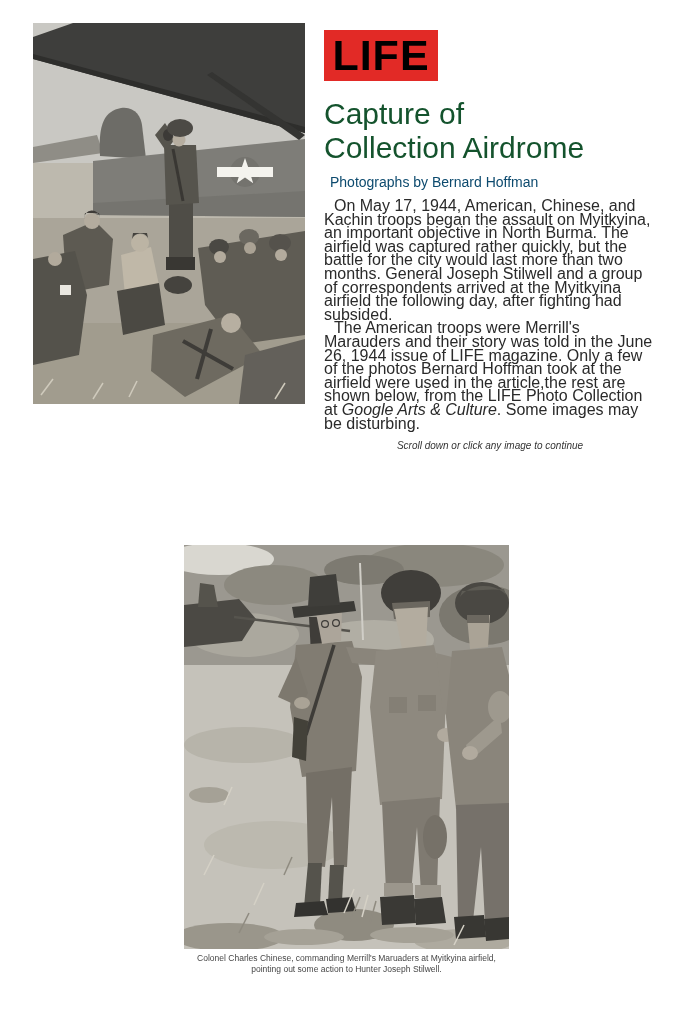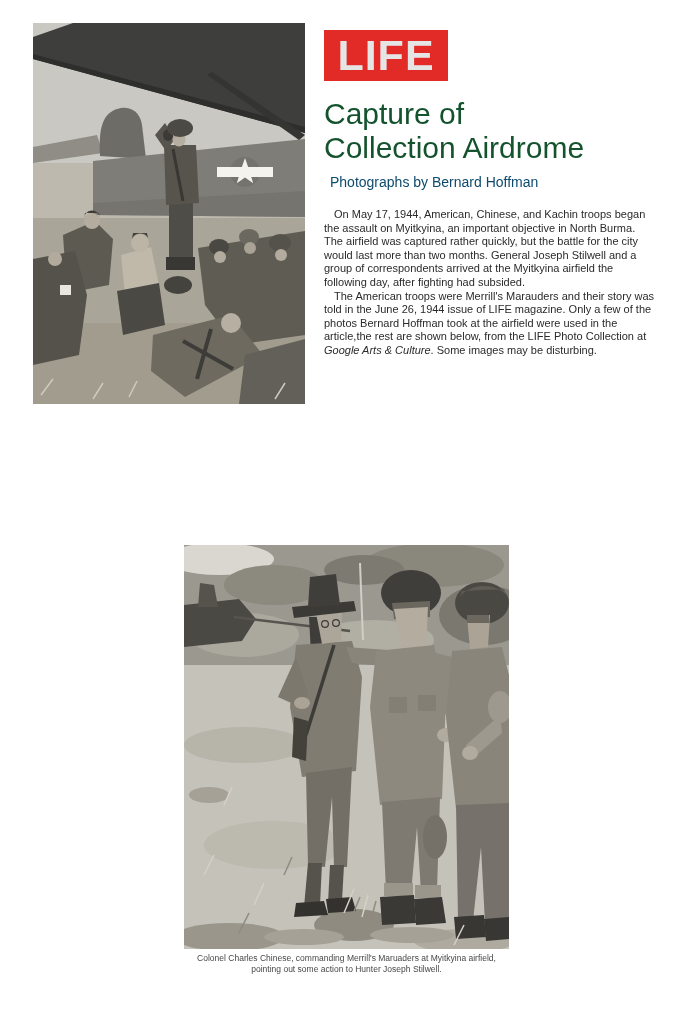--- a/index.html
+++ b/index.html
@@ -7,30 +7,30 @@
     width:693px;height:1024px;background:#ffffff;position:relative;
     font-family:"Liberation Sans","DejaVu Sans",sans-serif;overflow:hidden;
   }
   .photo{position:absolute;display:block;cursor:pointer;}
   .photo svg{display:block;width:100%;height:100%;}
   #photo1{left:33px;top:23px;width:272px;height:381px;}
   #photo2{left:184px;top:545px;width:325px;height:404px;}
 
   .right-col{position:absolute;left:324px;top:30px;width:332px;}
   .life-logo{
-    width:124px;height:51px;background:#e22a26;color:#e5e5e5;
+    width:114px;height:51px;background:#e22a26;color:#000000;
     display:flex;align-items:center;justify-content:center;
     font-weight:bold;font-size:43px;letter-spacing:1px;line-height:1;
     font-family:"Liberation Sans","DejaVu Sans",sans-serif;
   }
   .page-title{
     margin-top:16px;font-size:30px;line-height:34px;color:#14532d;font-weight:400;
   }
   .byline{margin-top:9px;margin-left:6px;font-size:14px;color:#0c4a6e;}
-  .intro{margin-top:18px;font-size:11px;line-height:13.6px;color:#2a2a2a;}
+  .intro{margin-top:9px;font-size:16px;line-height:13.6px;color:#2a2a2a;}
   .intro p{margin:0;text-indent:10px;}
   .scroll-note{
     margin-top:10px;text-align:center;font-style:italic;font-size:10px;color:#333333;
   }
   .em{font-style:italic;}
   .caption{
     position:absolute;left:134px;top:953px;width:425px;text-align:center;
     font-size:8.5px;line-height:11px;color:#474747;
   }
 </style>
@@ -112,20 +112,21 @@
   </div>
   <div class="page-title">
     <div>Capture of</div>
     <div>Collection Airdrome</div>
   </div>
   <div class="byline">Photographs by Bernard Hoffman</div>
   <div class="intro">
     <p>On May 17, 1944, American, Chinese, and Kachin troops began the assault on Myitkyina, an important objective in North Burma.  The airfield was captured rather quickly, but the battle for the city would last more than two months. General Joseph Stilwell and a group of correspondents arrived at the Myitkyina airfield the following day, after fighting had subsided.</p>
     <p><span>The American troops were Merrill's Marauders and their story was told in the June 26, 1944 issue of LIFE magazine. Only a few of the photos Bernard Hoffman took at the airfield were used in the article,the rest are shown below, from the LIFE Photo Collection at </span><span class="em">Google Arts &amp; Culture</span><span>. Some images may be disturbing.</span></p>
   </div>
+  <div class="scroll-note">Scroll down or click any image to continue</div>
 </div>
 
 <figure class="photo" id="photo2" style="margin:0;">
   <svg viewBox="0 0 325 404" preserveAspectRatio="none">
     <rect x="0" y="0" width="325" height="404" fill="#c5c2ba"></rect>
 
     <g>
       <rect x="0" y="0" width="325" height="120" fill="#9b9890"></rect>
       <ellipse cx="35" cy="14" rx="55" ry="16" fill="#d9d7d0"></ellipse>
       <ellipse cx="250" cy="20" rx="70" ry="22" fill="#8a877d"></ellipse>

